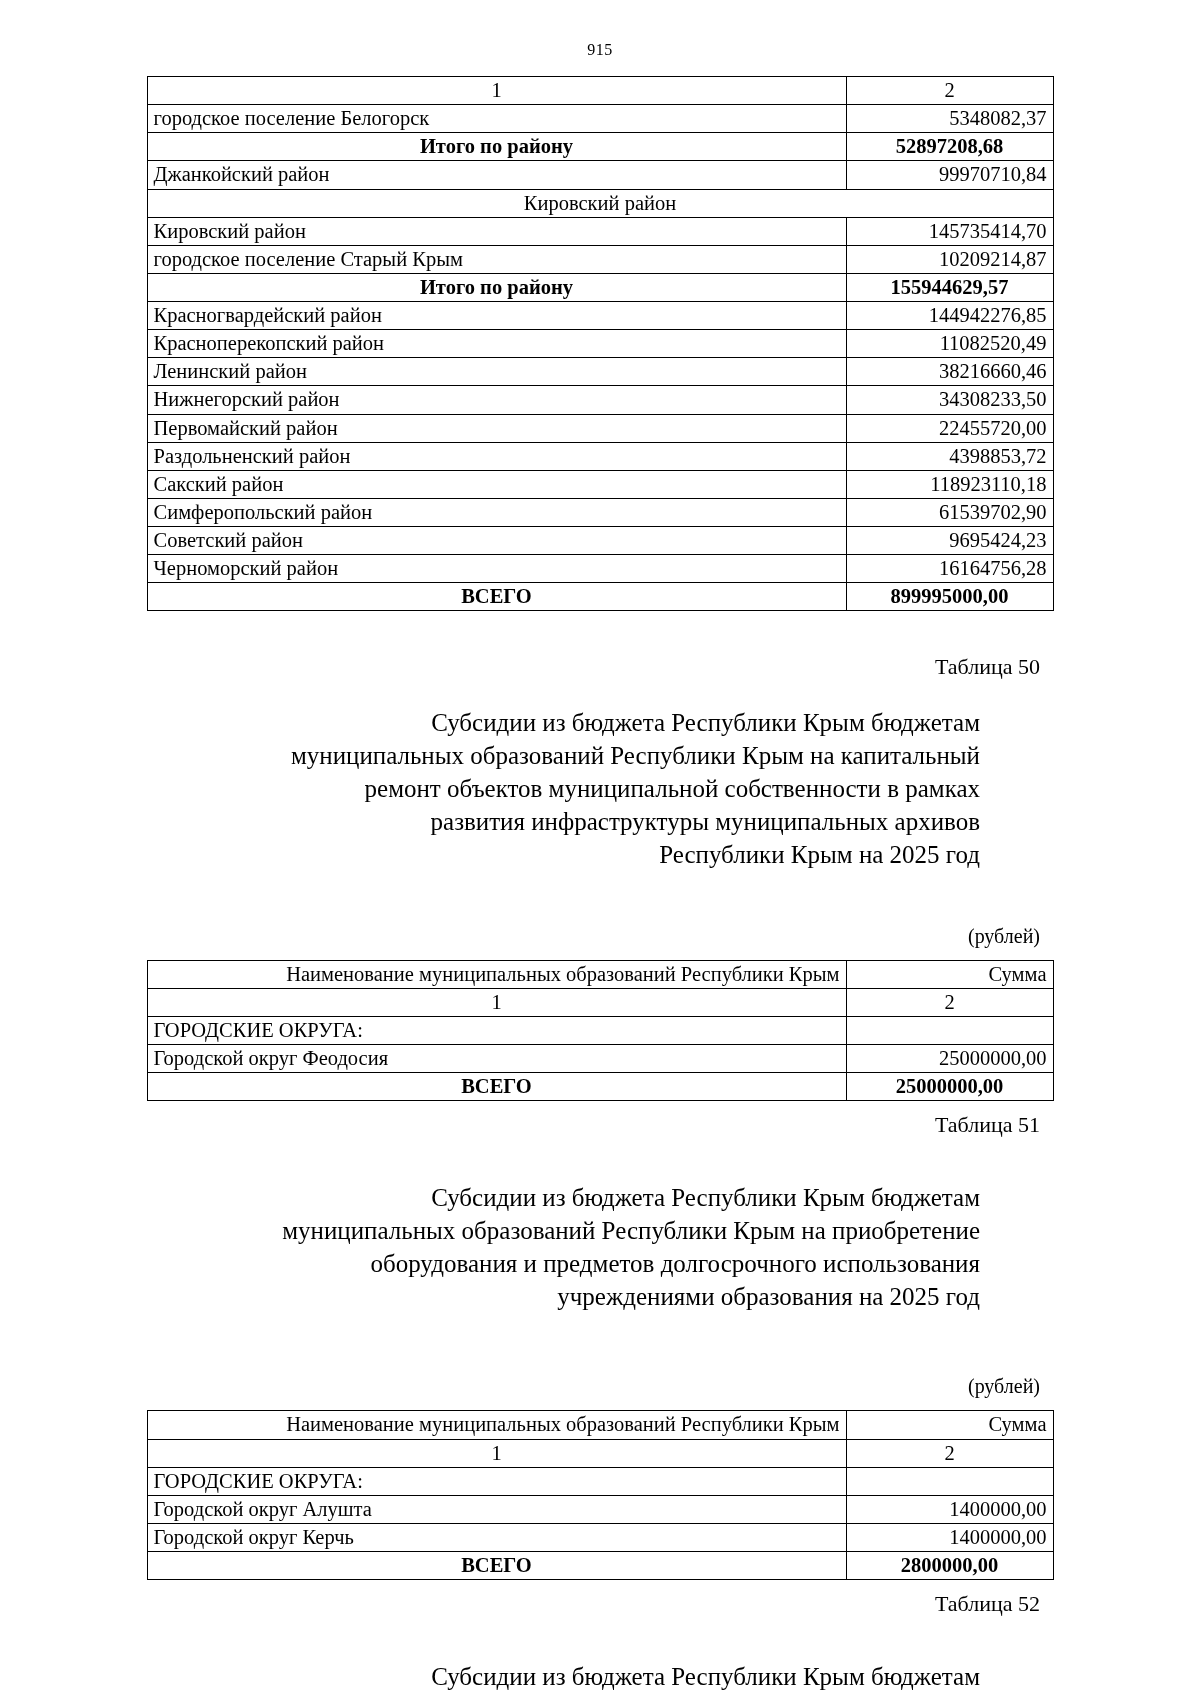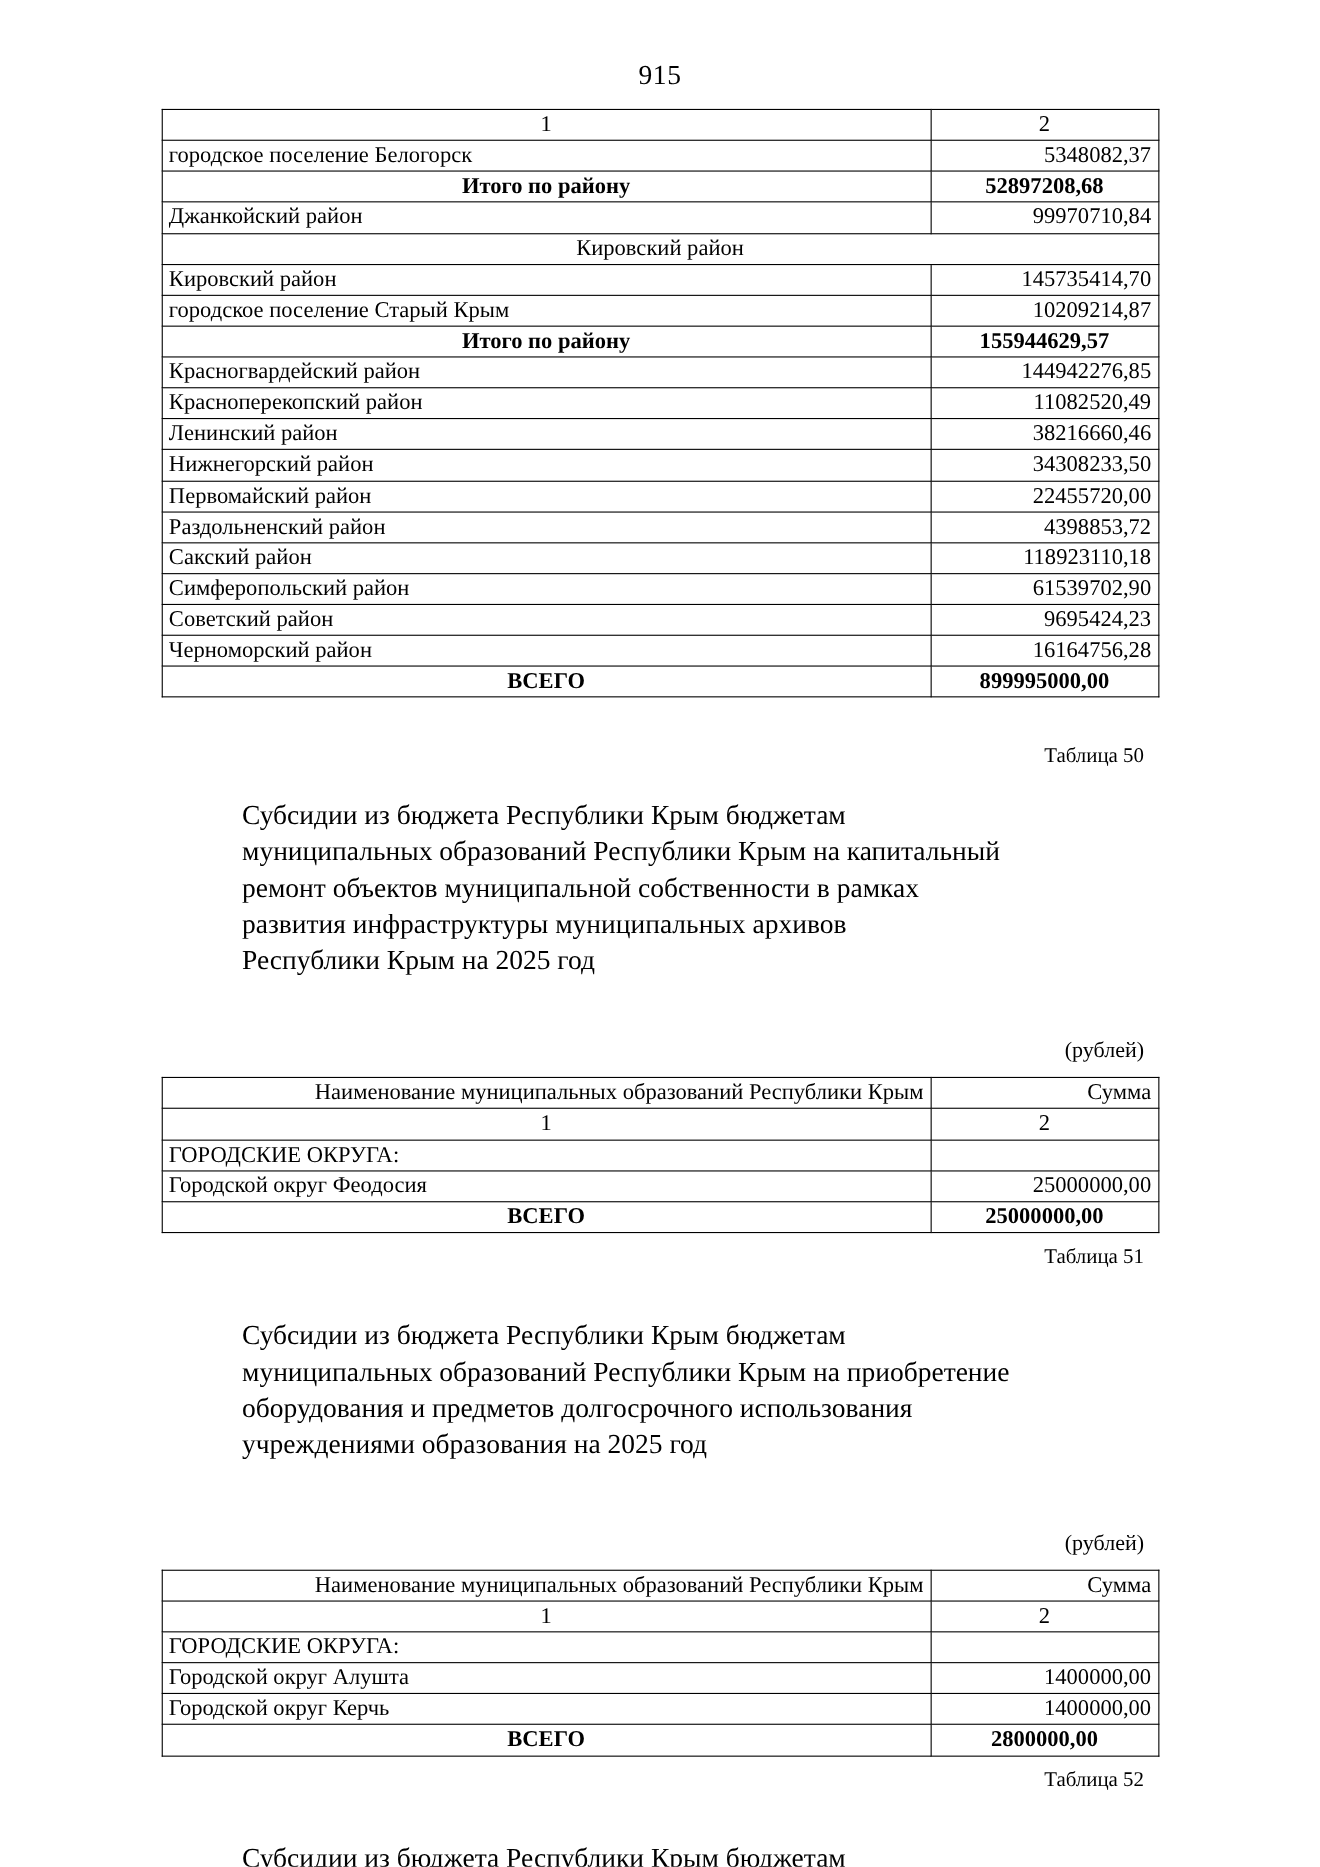--- a/index.html
+++ b/index.html
@@ -13,25 +13,24 @@
   }
   .page{
     position:relative;
     width:1200px;
     height:1697px;
     box-sizing:border-box;
     padding:0;
   }
   .page-number{
     text-align:center;
-    font-size:25px;
+    font-size:16px;
     line-height:1;
     padding-top:42px;
     letter-spacing:0.5px;
-    margin-top:14px;
   }
   table.doc{
     border-collapse:collapse;
     width:880px;
     margin:0 auto;
     table-layout:fixed;
     font-size:20.5px;
   }
   table.doc td{
     border:1.6px solid #000;
@@ -53,27 +52,27 @@
     margin:10px auto;
     text-align:right;
     font-size:20px;
     line-height:1.1;
     padding-bottom:3px;
   }
   .tablabel{
     width:880px;
     margin:0 auto;
     text-align:right;
-    font-size:19px;
+    font-size:22px;
     line-height:1.1;
   }
   .heading{
     width:760px;
     margin:0 auto;
-    text-align:left;
+    text-align:right;
     font-size:25px;
     line-height:1.32;
   }
   .sp-12{height:12px;}
   .sp-18{height:18px;}
   .sp-26{height:26px;}
   .sp-44{height:44px;}
   .sp-52{height:52px;}
 </style>
 </head>

